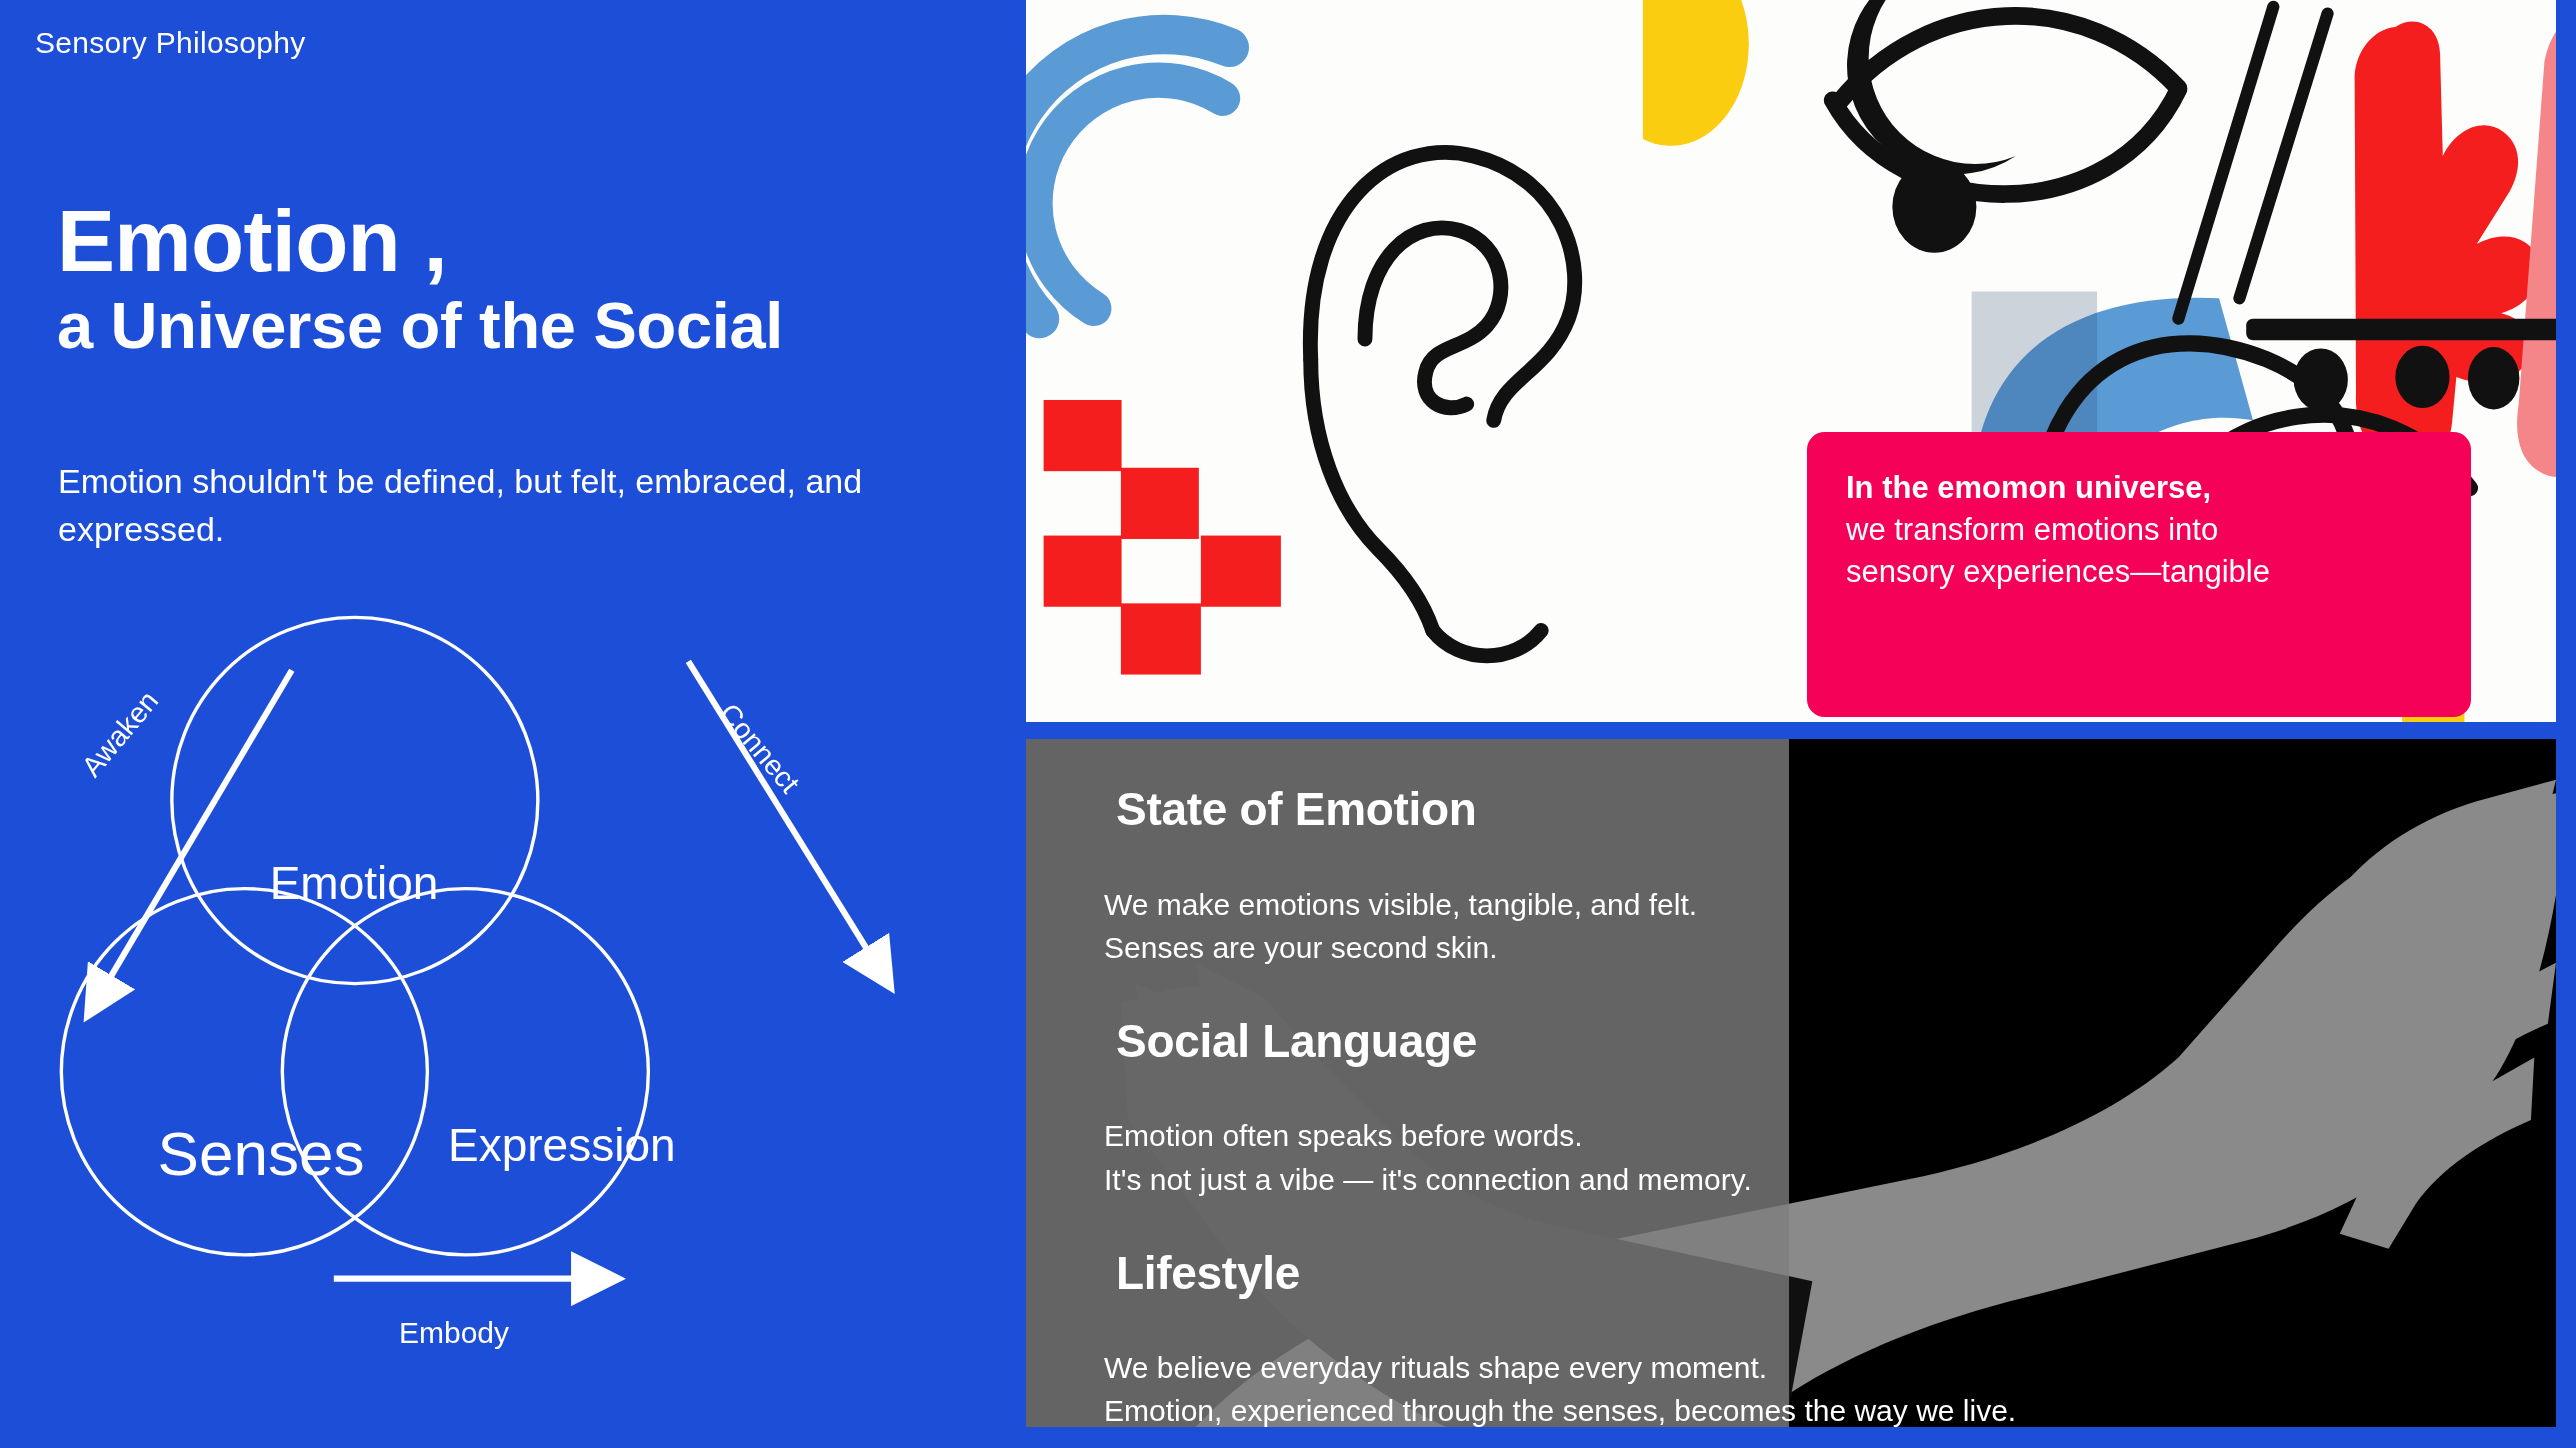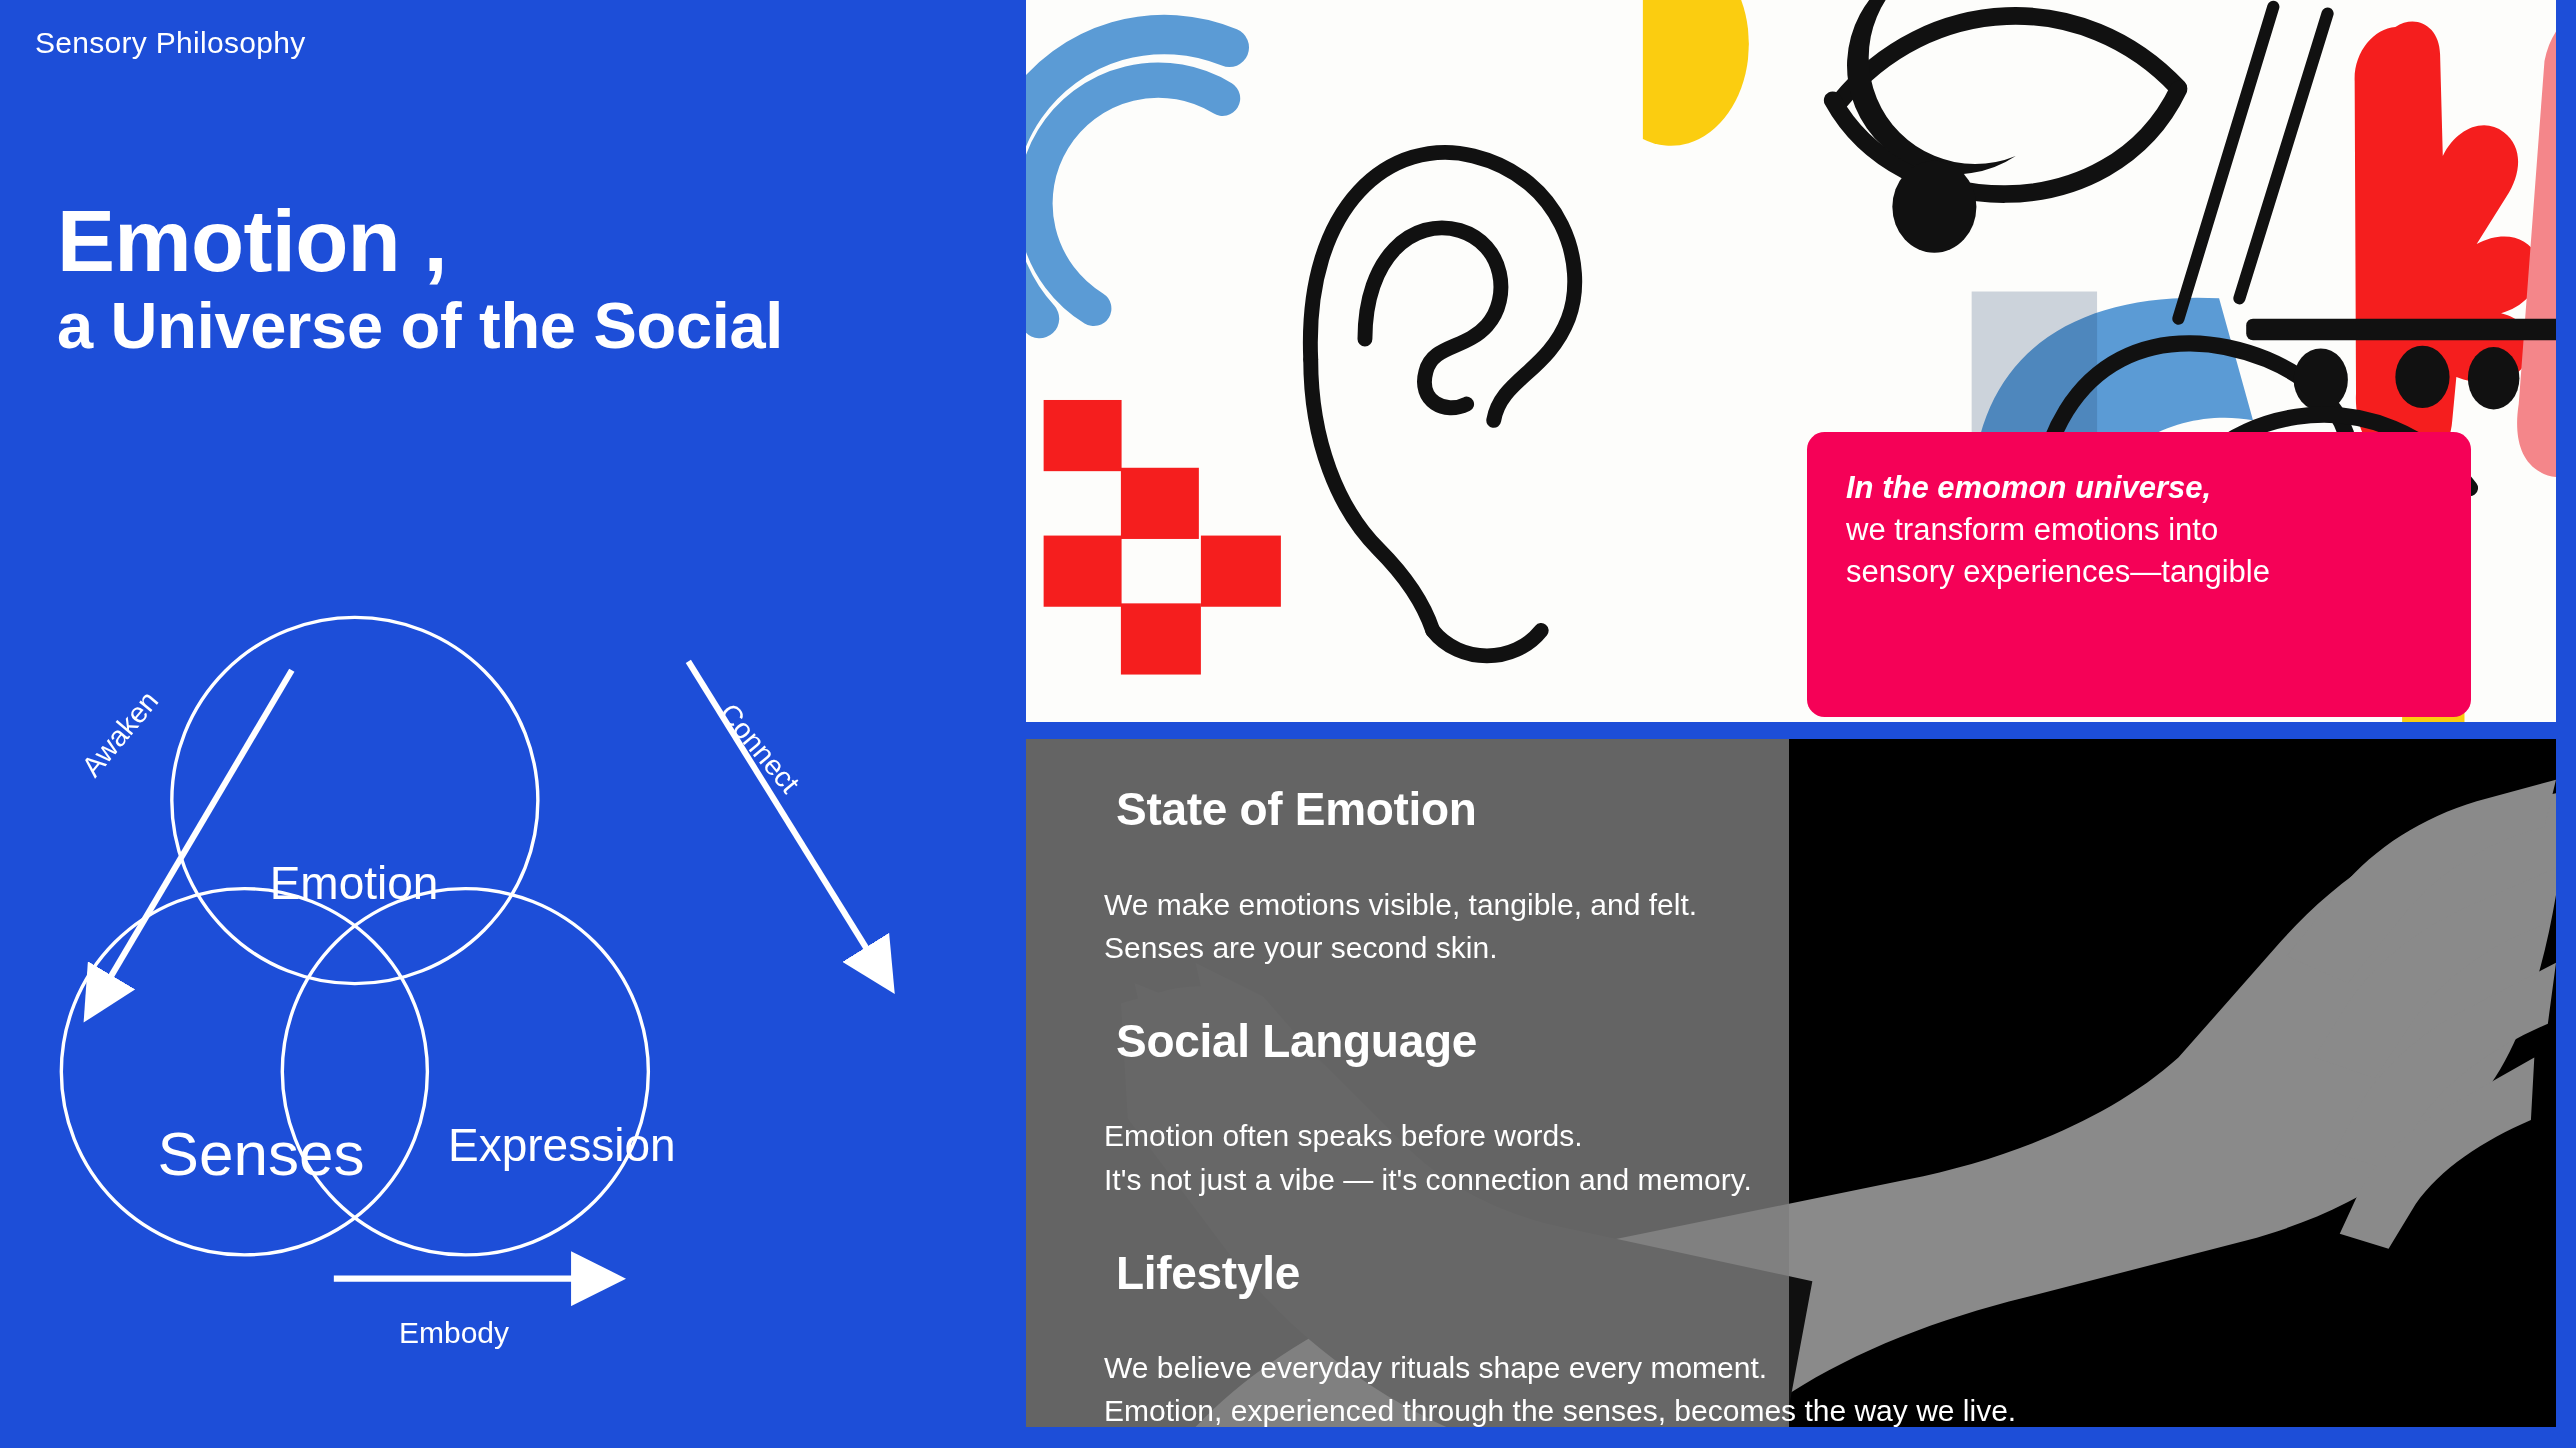--- a/index.html
+++ b/index.html
@@ -64,21 +64,21 @@
 
   
   .callout{
     position:absolute;left:781px;top:432px;width:664px;height:285px;
     background:#F50157;border-radius:17.6px;
     box-sizing:border-box;padding:35px 39px 0 39px;z-index:6;
   }
   .callout p{
     margin:0;color:#fff;font-size:31px;line-height:1.36;font-weight:500;
   }
-  .callout p.first{font-weight:700;font-style:italic;}
+  .callout p.first{font-weight:700;}
 
   
   .photo{
     position:absolute;left:0;top:739px;width:1530px;height:688px;
     background:#000;overflow:hidden;
   }
   .photo svg{position:absolute;left:0;top:0;width:100%;height:100%;}
 
   
   .panel{
@@ -106,20 +106,21 @@
 
   <div class="left-col">
 
     <div class="eyebrow">Sensory Philosophy</div>
 
     <div class="title-block">
       <div class="title-l1">Emotion ,</div>
       <div class="title-l2">a Universe of the Social</div>
     </div>
 
+    <div class="lede">Emotion shouldn't be defined, but felt, embraced, and expressed.</div>
 
     <div class="venn">
       <svg viewBox="0 0 1400 1150" preserveAspectRatio="none">
         <defs>
           <marker id="arrowhead" markerWidth="9" markerHeight="9" refX="7" refY="4.5" orient="auto">
             <path d="M0,0 L9,4.5 L0,9 z" fill="#ffffff"></path>
           </marker>
         </defs>
 
         <circle cx="463" cy="300" r="270" fill="none" stroke="#fff" stroke-width="5"></circle>

